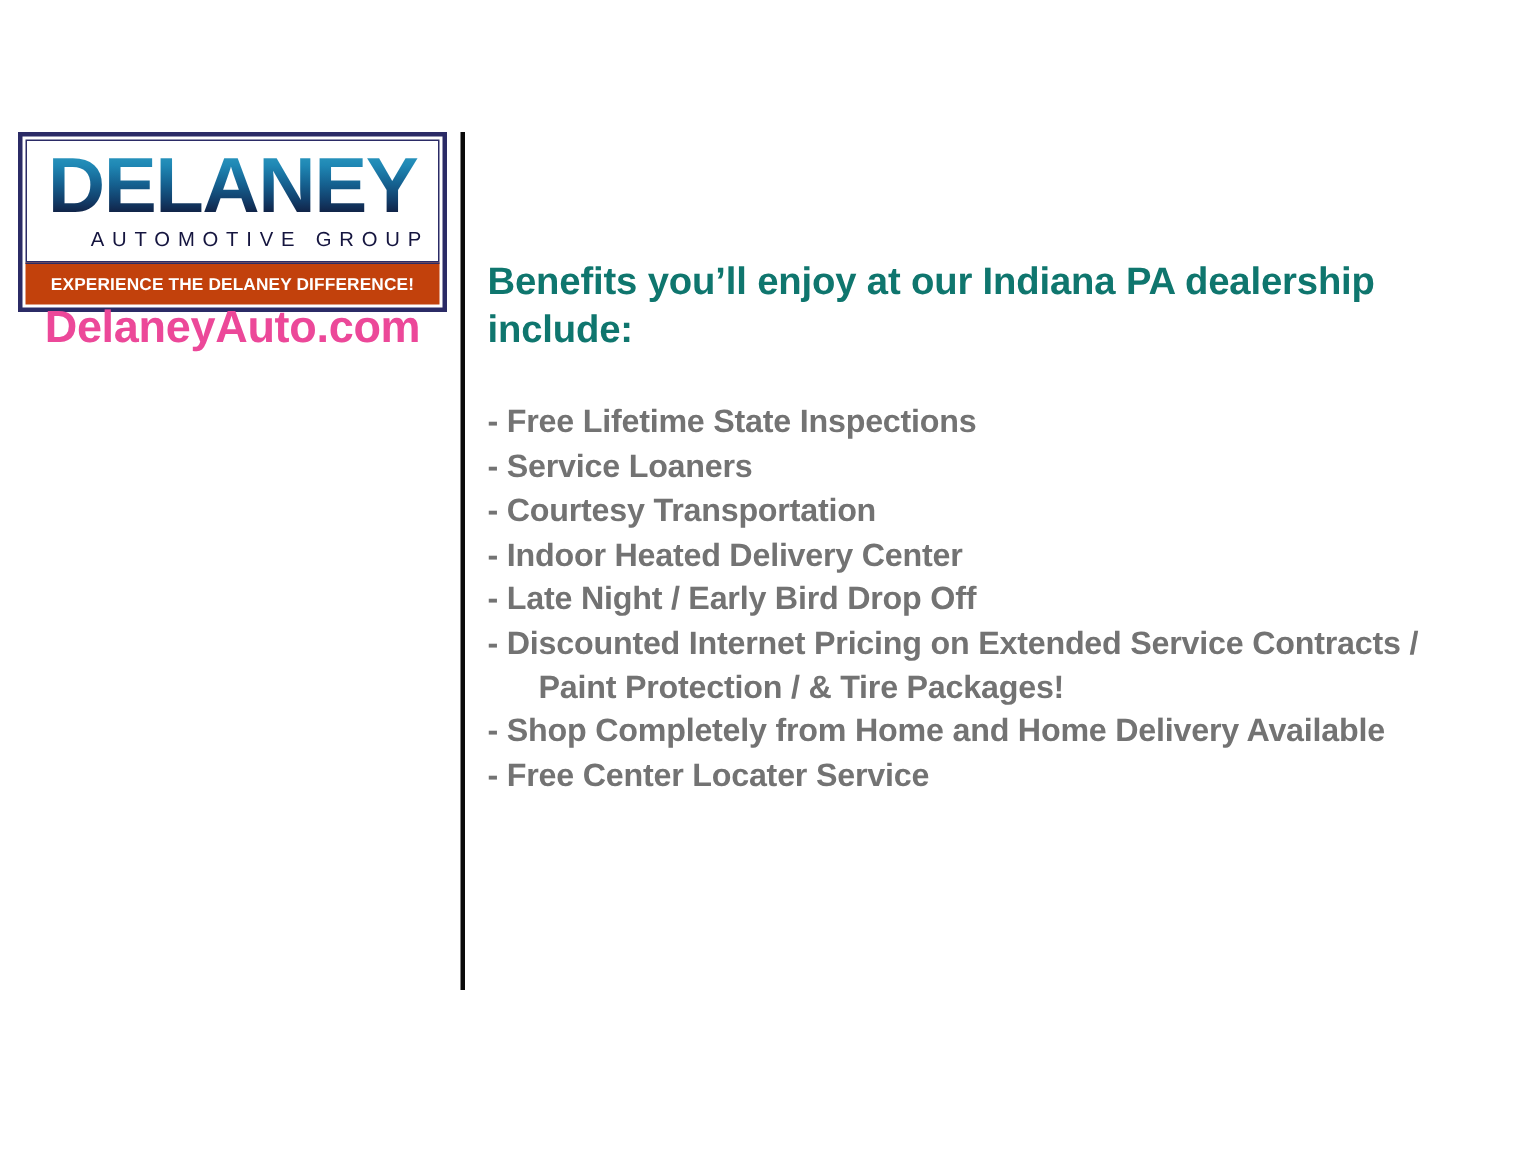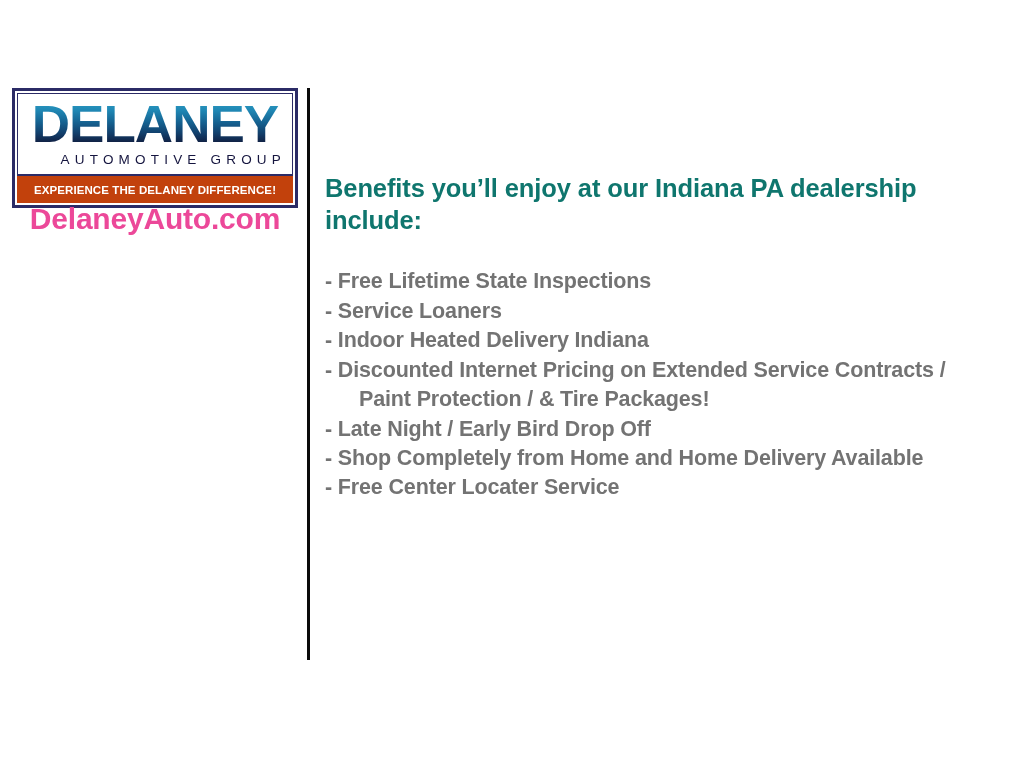--- a/index.html
+++ b/index.html
@@ -197,30 +197,33 @@
     <h1 class="heading">Benefits you’ll enjoy at our Indiana PA dealership include:</h1>
 
     <ul class="benefits-list">
       <li class="benefit-item">
         <span>- Free Lifetime State Inspections</span>
       </li>
       <li class="benefit-item">
         <span>- Service Loaners</span>
       </li>
       <li class="benefit-item">
-        <span>- Indoor Heated Delivery Indiana</span>
+        <span>- Courtesy Transportation</span>
+      </li>
+      <li class="benefit-item">
+        <span>- Indoor Heated Delivery Center</span>
+      </li>
+      <li class="benefit-item">
+        <span>- Late Night / Early Bird Drop Off</span>
       </li>
       <li class="benefit-item">
         <span>- Discounted Internet Pricing on Extended Service Contracts /</span>
         <span class="cont">Paint Protection / &amp; Tire Packages!</span>
       </li>
       <li class="benefit-item">
-        <span>- Late Night / Early Bird Drop Off</span>
-      </li>
-      <li class="benefit-item">
         <span>- Shop Completely from Home and Home Delivery Available</span>
       </li>
       <li class="benefit-item">
         <span>- Free Center Locater Service</span>
       </li>
     </ul>
   </div>
 
 </div>
 

